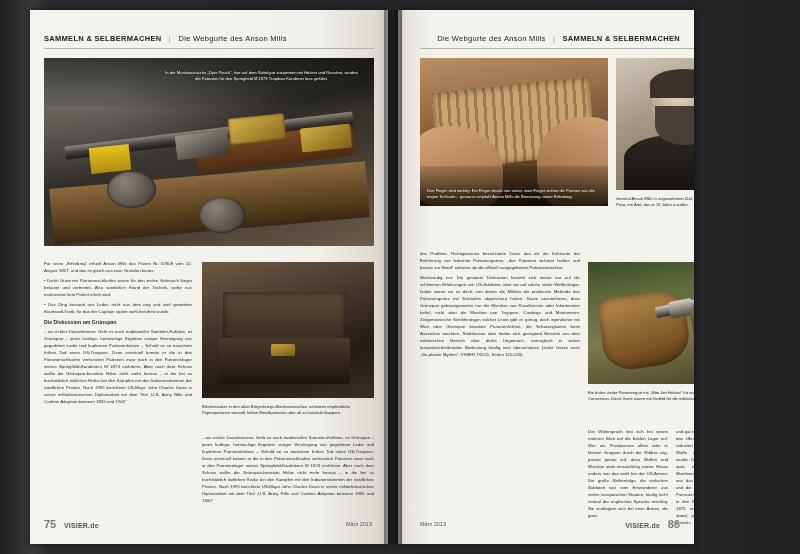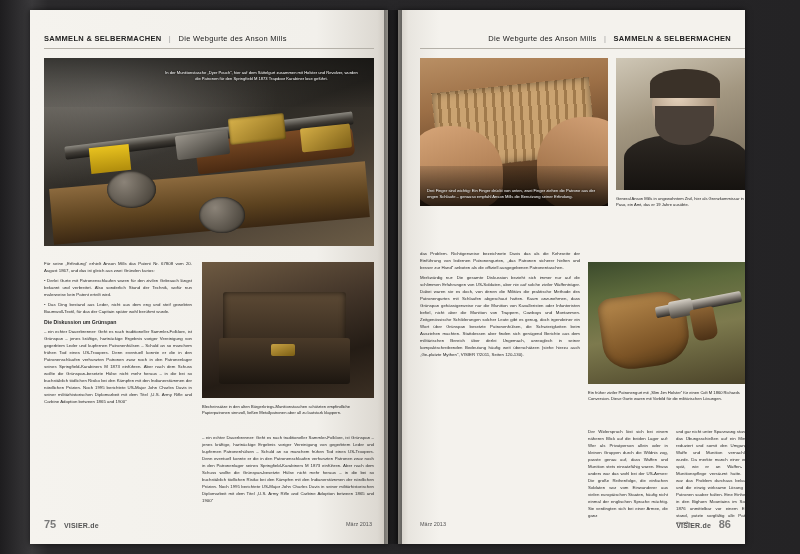--- a/index.html
+++ b/index.html
@@ -15,21 +15,21 @@
   }
   
   .page{
     position:absolute;top:10px;height:534px;background:#f3f1ec;
     box-shadow:0 0 6px rgba(0,0,0,.6);
     overflow:hidden;
     text-decoration:underline;
   }
   .page.left{left:30px;width:358px;
     background:linear-gradient(90deg,#f5f3ee 0%,#f2f0eb 80%,#ddd9d2 97%,#c9c4bc 100%);}
-  .page.right{left:398px;width:347px;
+  .page.right{left:398px;width:296px;
     background:linear-gradient(90deg,#cfcac2 0%,#e8e5df 3%,#f4f2ed 12%,#f4f2ed 100%);}
   .gutter{
     position:absolute;left:384px;top:10px;width:18px;height:534px;
     background:linear-gradient(90deg,rgba(0,0,0,.45),rgba(0,0,0,.18) 35%,rgba(0,0,0,.30) 60%,rgba(0,0,0,.55));
   }
   
   .hdr{position:absolute;top:24px;font-size:7.5px;letter-spacing:.3px;color:#222;}
   .hdr .bold{font-weight:bold;}
   .hdr .sep{color:#9b9b9b;margin:0 5px;}
   .hdrline{position:absolute;height:1px;background:#b4b0a8;}

